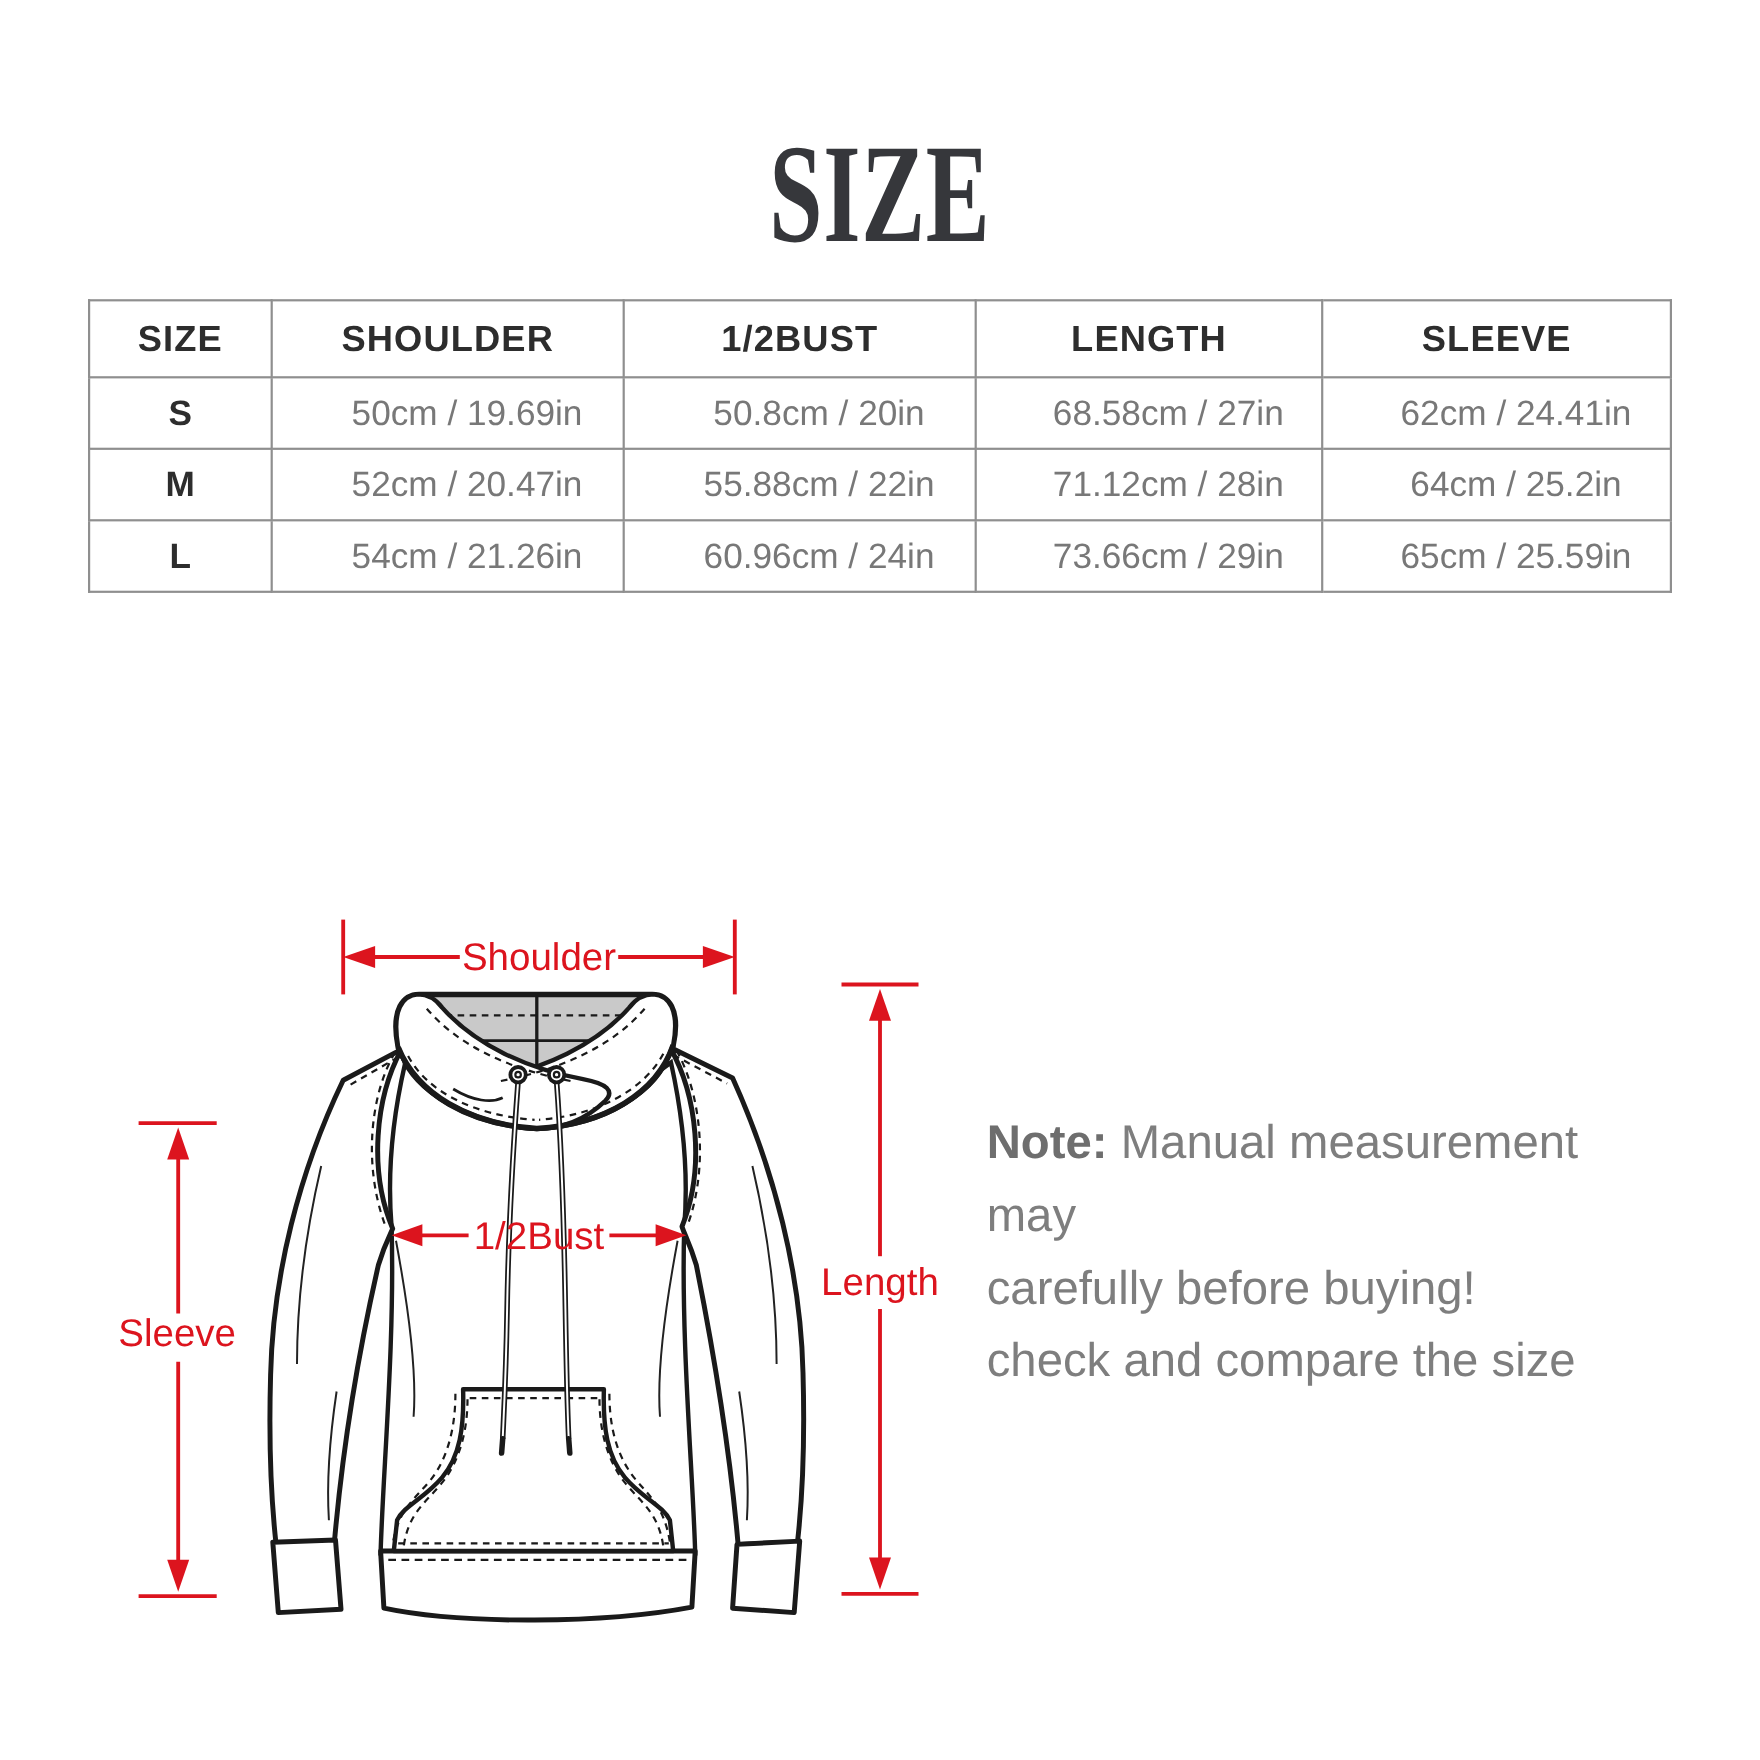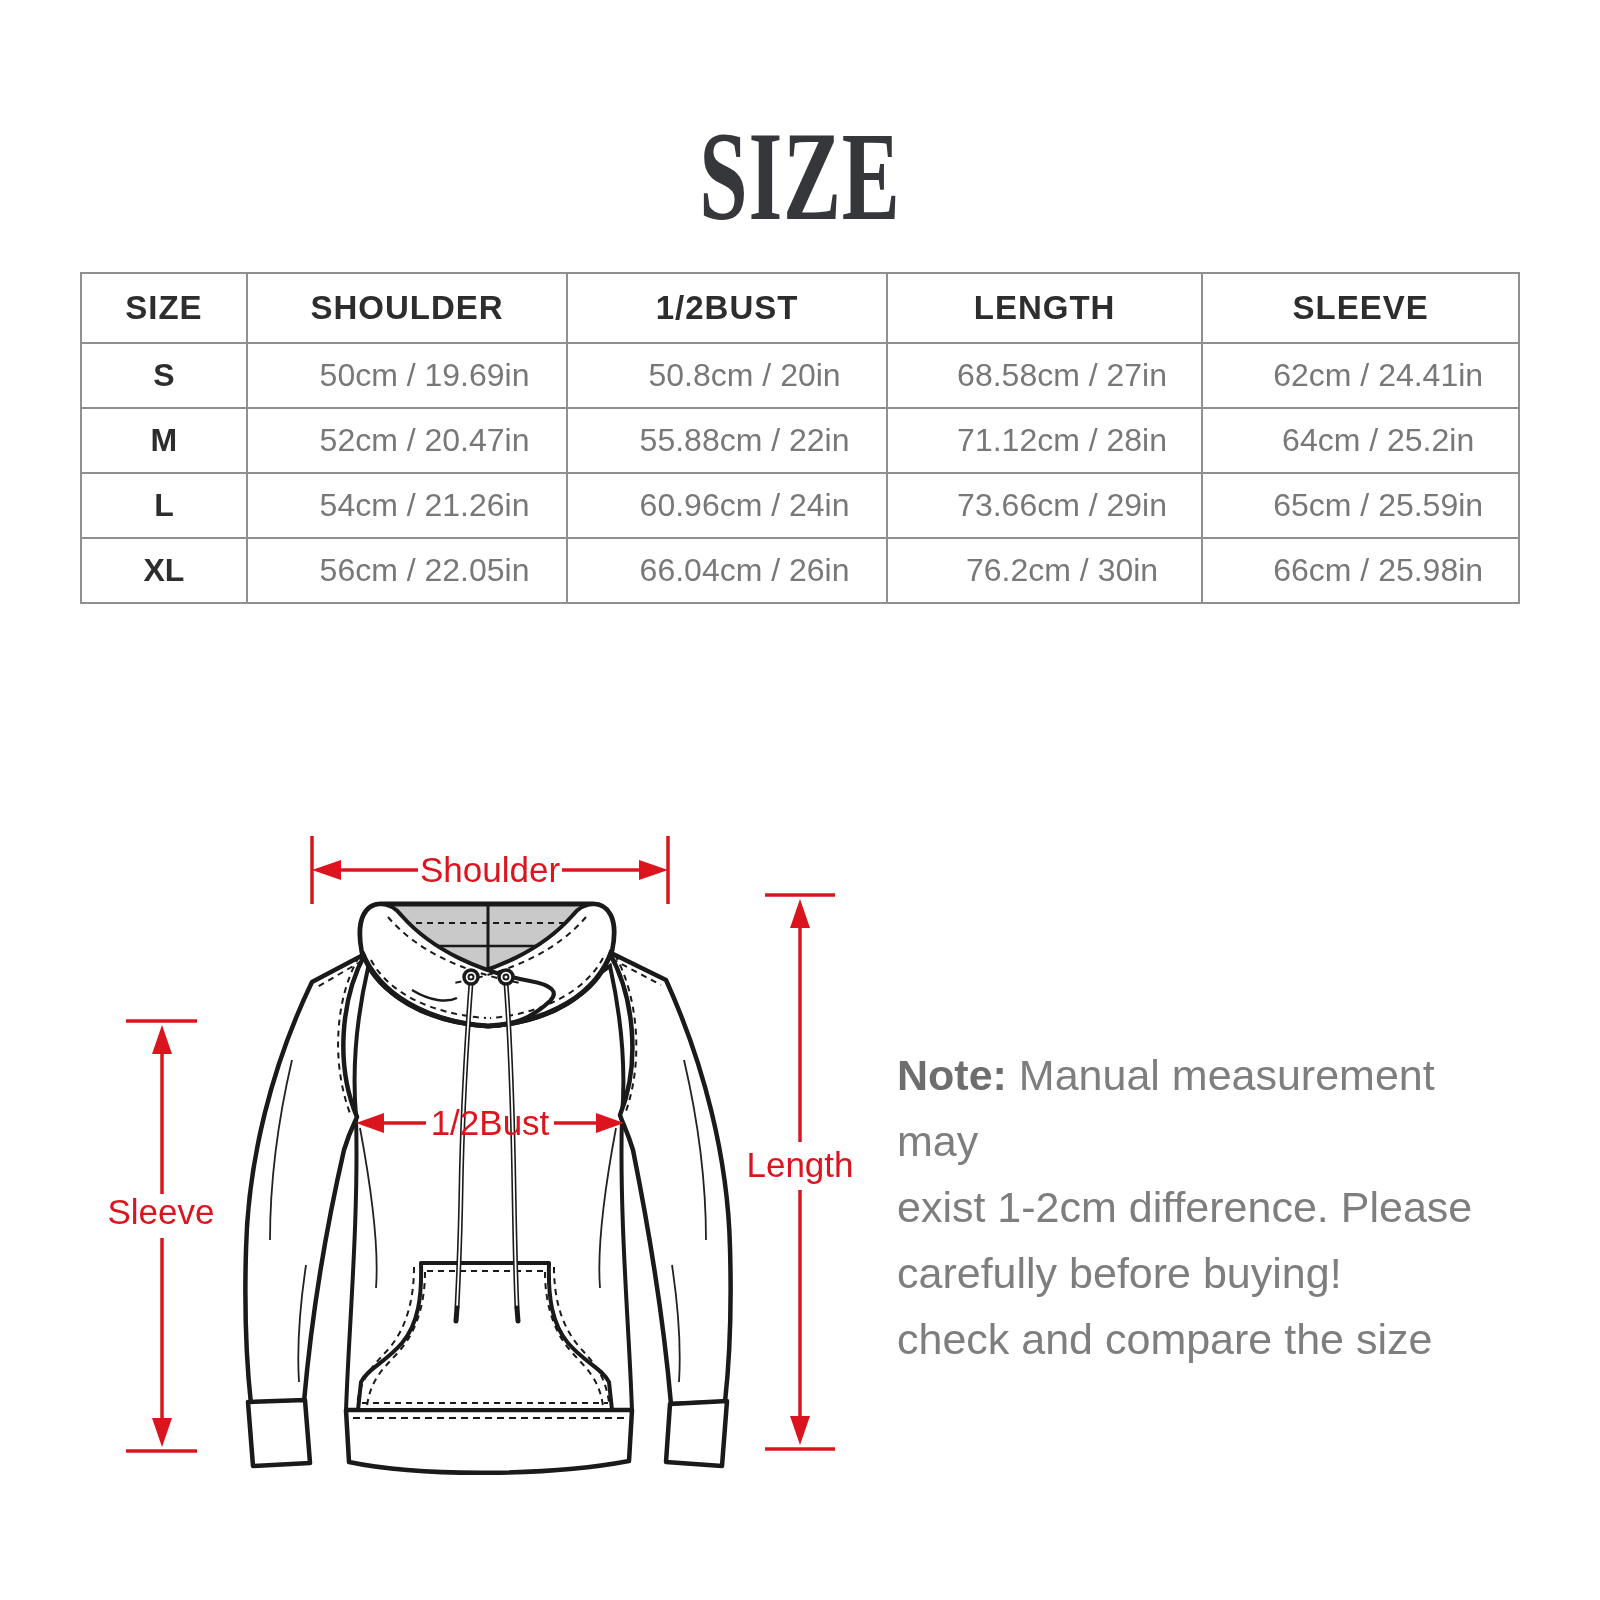--- a/index.html
+++ b/index.html
@@ -39,21 +39,21 @@
   td.cell-val  { font-size: 32px; font-weight: 400; color: #787878; padding-left: 35px; }
   
   .diagram-wrap { position: absolute; left: 100px; top: 820px; width: 760px; height: 770px; }
   .diagram-wrap svg { display: block; width: 100%; height: 100%; }
   .arrow-label {
     font-family: "Liberation Sans", sans-serif;
     font-size: 35px; fill: #dc141e;
   }
   
   .note-wrap {
-    position: absolute; left: 897px; top: 1042px; width: 620px;
+    position: absolute; left: 897px; top: 1006px; width: 620px;
     font-size: 43px; line-height: 66px; color: #7e7e7e;
   }
   .note-wrap .note-prefix { font-weight: 700; color: #6e6e6e; }
 </style>
 </head>
 <body>
 
 <div id="stage">
 
   <div class="title-wrap">
@@ -93,27 +93,20 @@
           <td class="cell-val">71.12cm / 28in</td>
           <td class="cell-val">64cm / 25.2in</td>
         </tr>
         <tr>
           <td class="cell-size">L</td>
           <td class="cell-val">54cm / 21.26in</td>
           <td class="cell-val">60.96cm / 24in</td>
           <td class="cell-val">73.66cm / 29in</td>
           <td class="cell-val">65cm / 25.59in</td>
         </tr>
-        <tr>
-          <td class="cell-size">XL</td>
-          <td class="cell-val">56cm / 22.05in</td>
-          <td class="cell-val">66.04cm / 26in</td>
-          <td class="cell-val">76.2cm / 30in</td>
-          <td class="cell-val">66cm / 25.98in</td>
-        </tr>
       </tbody>
     </table>
   </div>
 
   <div class="diagram-wrap">
     <svg viewBox="0 0 760 770" xmlns="http://www.w3.org/2000/svg">
 
       <path d="M 268,148 C 257,196 252,248 256,296 C 259,400 248,520 246,592 L 532,592 C 530,520 519,400 522,296 C 526,248 521,196 510,146 C 472,176 432,192 388,194 C 344,192 304,178 268,148 Z" fill="#ffffff" stroke="#1a1a1a" stroke-width="4"></path>
 
       <path d="M 265,134 L 212,162 C 172,245 148,340 146,430 C 144,500 147,548 151,584 L 204,582 C 212,490 228,400 244,330 C 250,310 255,302 257,297 C 235,245 241,178 265,134 Z" fill="#ffffff" stroke="#1a1a1a" stroke-width="4.5" stroke-linejoin="round"></path>
@@ -219,18 +212,17 @@
           <polygon points="700,79 690,108 710,108" stroke="none"></polygon>
           <polygon points="700,625 690,596 710,596" stroke="none"></polygon>
           <text class="arrow-label" x="700" y="357" text-anchor="middle" stroke="none">Length</text>
         </g>
       </g>
     </svg>
   </div>
 
   <div class="note-wrap">
     <div><span class="note-prefix">Note:</span> <span>Manual measurement may</span></div>
-    <div>exist 1-2cm difference. Please</div>
     <div>carefully before buying!</div>
     <div>check and compare the size</div>
   </div>
 
 </div>
 
 </body></html>

